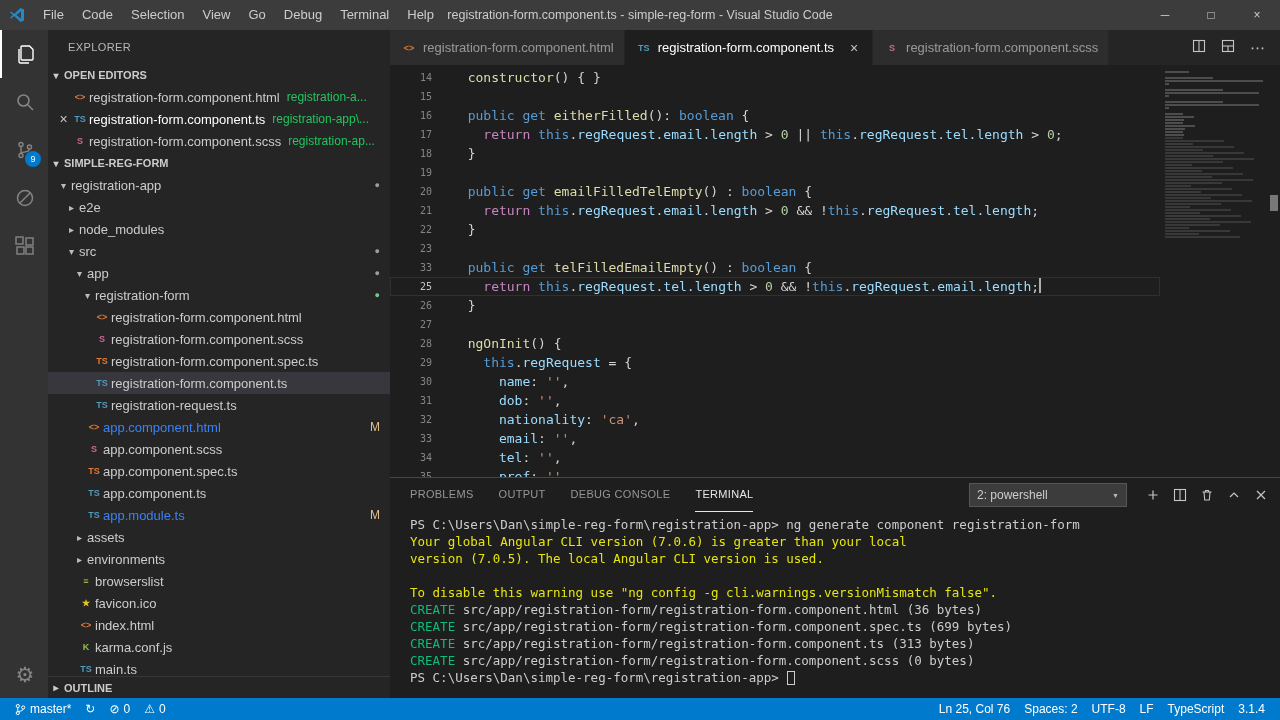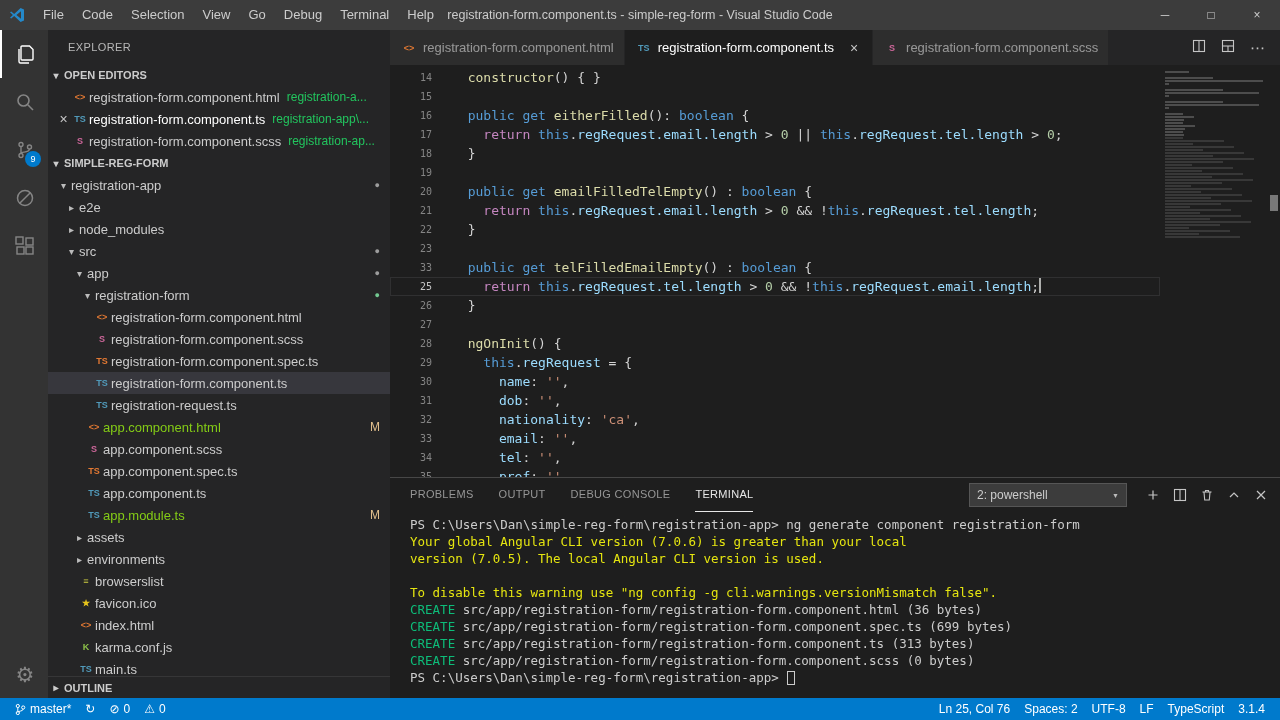--- a/index.html
+++ b/index.html
@@ -33,21 +33,21 @@
   .section-header{height:22px;display:flex;align-items:center;font-size:11px;font-weight:bold;color:#cccccc;flex:none}
   .section-header .chev{width:16px;text-align:center;font-size:10px;color:#cccccc}
   .section-header.outline{border-top:1px solid rgba(255,255,255,.08)}
   .row{height:22px;display:flex;align-items:center;white-space:nowrap;overflow:hidden;font-size:13px;color:#cccccc;padding-left:8px}
   .row.selected{background:#37373d}
   .oe-close{width:15px;flex:none;text-align:center;color:#c5c5c5;font-size:14px}
   .chev{width:15px;flex:none;text-align:center;font-size:10px;color:#bbbbbb}
   .chev-space{width:5px;flex:none}
   .fi{width:18px;flex:none;text-align:center;font-size:9px;font-weight:bold;font-family:"Liberation Sans",sans-serif}
   .fname{overflow:hidden;text-overflow:ellipsis}
-  .fname.modified{color:#84cc16}
+  .fname.modified{color:#3b82f6}
   .fname.active-name{color:#ffffff}
   .detail{color:#22c55e;font-size:12px;margin-left:7px;overflow:hidden;text-overflow:ellipsis}
   .file-tree{flex:1;overflow:hidden}
   .row-badge{margin-left:auto;margin-right:10px;flex:none;font-size:12px}
   .badge-M{color:#e2c08d}
   .badge-dot{color:#9d9d9d;font-size:9px}
   .badge-dot-green{color:#73c991;font-size:9px}
 
   
   .editor-area{flex:1;display:flex;flex-direction:column;min-width:0}

